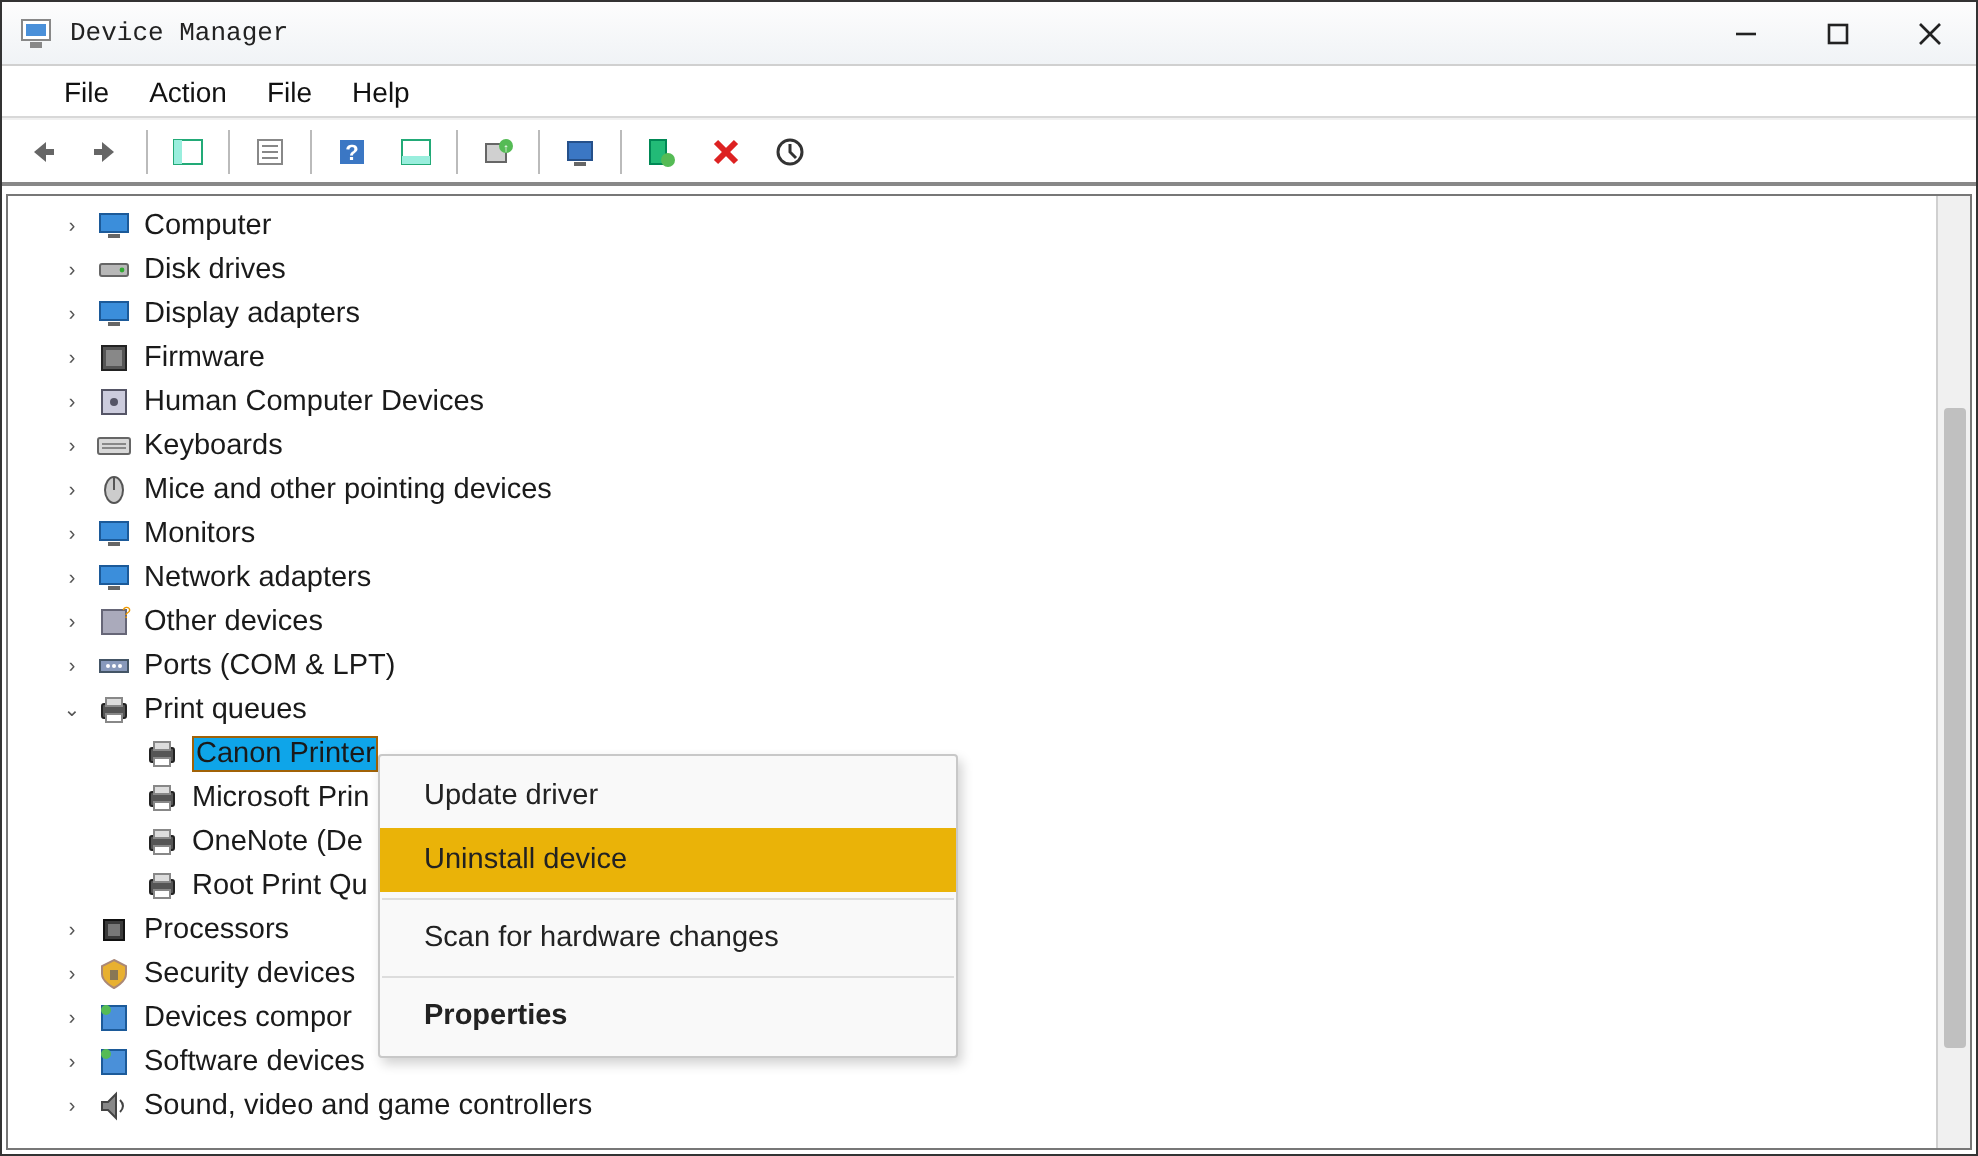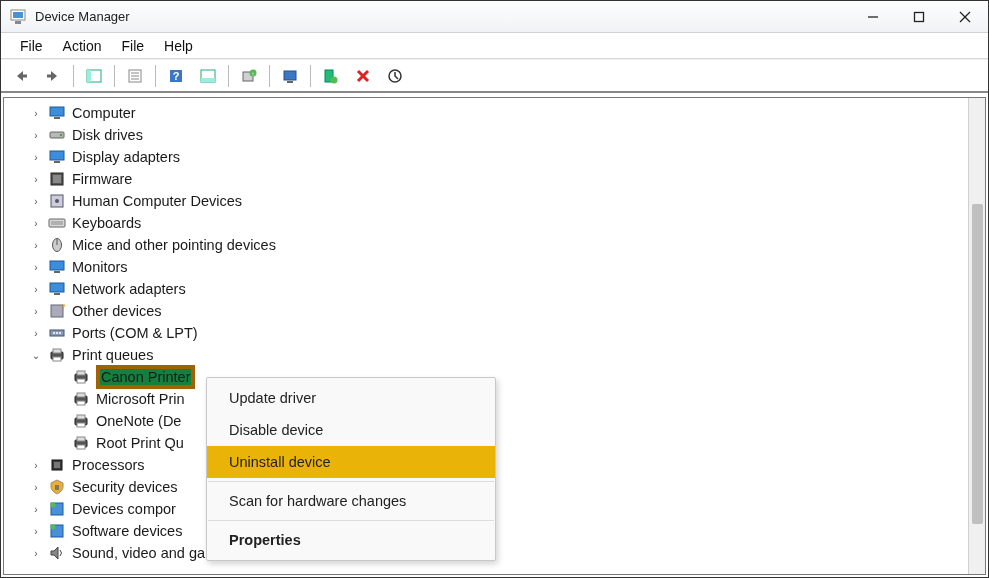--- a/index.html
+++ b/index.html
@@ -1,41 +1,41 @@
 <!DOCTYPE html>
 <html><head>
 <meta charset="utf-8">
 <style>
 * { box-sizing: border-box; font-family: "Segoe UI", Arial, sans-serif; }
 body { margin: 0; width: 989px; height: 578px; background: #fff; border: 1px solid #333; position: relative; overflow: hidden; }
 
 .titlebar { height: 32px; background: linear-gradient(#fdfdfd,#f0f3f6); display: flex; align-items: center; border-bottom: 1px solid #d0d0d0; }
 .titlebar .app-icon { width: 18px; height: 18px; margin: 0 8px; }
-.titlebar .title { font-size: 13px; color: #222; flex: 1; }
+.titlebar .title { font-size: 13px; color: #222; flex: 1; font-family: Liberation Mono, monospace; }
 .win-btns { display: flex; }
 .win-btn { width: 46px; height: 32px; display: flex; align-items: center; justify-content: center; }
 .win-btn svg { width: 12px; height: 12px; }
 
-.menubar { height: 26px; display: flex; align-items: center; padding-left: 9px; border-bottom: 1px solid #d8d8d8; }
+.menubar { height: 26px; display: flex; align-items: center; padding-left: 21px; border-bottom: 1px solid #d8d8d8; }
 .menu-item { font-size: 14px; padding: 2px 10px; color: #111; cursor: default; }
 
 .toolbar { height: 34px; border-top: 1px solid #f0f0f0; border-bottom: 2px solid #888; display: flex; align-items: center; padding-left: 4px; gap: 0; }
 .tbtn { width: 24px; height: 24px; margin: 0 4px; display: flex; align-items: center; justify-content: center; border: 1px solid transparent; border-radius: 2px; }
 .tsep { width: 1px; height: 22px; background: #bbb; margin: 0 4px; }
 
 .content { position: absolute; top: 96px; left: 2px; right: 2px; bottom: 2px; border: 1px solid #777; overflow: hidden; display: flex; }
 .tree { flex: 1; padding: 4px 0 0 0; overflow: hidden; font-size: 14.5px; color: #1a1a1a; }
 .row { display: flex; align-items: center; height: 22px; }
 .twisty { width: 12px; height: 12px; margin-left: 26px; margin-right: 6px; color: #555; display: flex; align-items: center; justify-content: center; font-size: 10px; }
 .dev-icon { width: 18px; height: 18px; margin-right: 6px; display: flex; align-items: center; justify-content: center; }
 .child .twisty { visibility: hidden; }
 .child { padding-left: 24px; }
-.sel { background: #15803d; border: 4px solid #a16207; padding: 0 1px; }
-
-.ctxmenu { position: absolute; left: 205px; top: 376px; width: 290px; background: #f9f9f9; border: 1px solid #c8c8c8; box-shadow: 2px 3px 6px rgba(0,0,0,.18); padding: 4px 0; border-radius: 2px; }
+.sel { background: #0ea5e9; border: 1px solid #a16207; padding: 0 1px; }
+
+.ctxmenu { position: absolute; left: 188px; top: 376px; width: 290px; background: #f9f9f9; border: 1px solid #c8c8c8; box-shadow: 2px 3px 6px rgba(0,0,0,.18); padding: 4px 0; border-radius: 2px; }
 .ctx-item { height: 32px; display: flex; align-items: center; padding: 0 22px; font-size: 14.5px; color: #222; }
 .ctx-item.hover { background: #eab308; }
 .ctx-sep { height: 1px; background: #ddd; margin: 3px 1px; }
 .ctx-item.bold { font-weight: 700; }
 
 .scrollbar { width: 17px; background: #f0f0f0; border-left: 1px solid #d0d0d0; }
 .thumb { position: absolute; right: 2px; top: 106px; width: 11px; height: 320px; background: #c0c0c0; border-radius: 2px; }
 
 </style>
 </head>
@@ -375,19 +375,18 @@
         </span>
         <span>Sound, video and game controllers</span>
       </div>
     </div>
   <div class="scrollbar"></div>
   <div class="thumb"></div>
 </div>
 
 <div class="ctxmenu" id="ctx">
     <div class="ctx-item">Update driver</div>
-    <div class="ctx-item">Disable device</div>
     <div class="ctx-item hover">Uninstall device</div>
     <div class="ctx-sep"></div>
     <div class="ctx-item">Scan for hardware changes</div>
     <div class="ctx-sep"></div>
     <div class="ctx-item bold">Properties</div>
   </div>
 
 </body></html>

